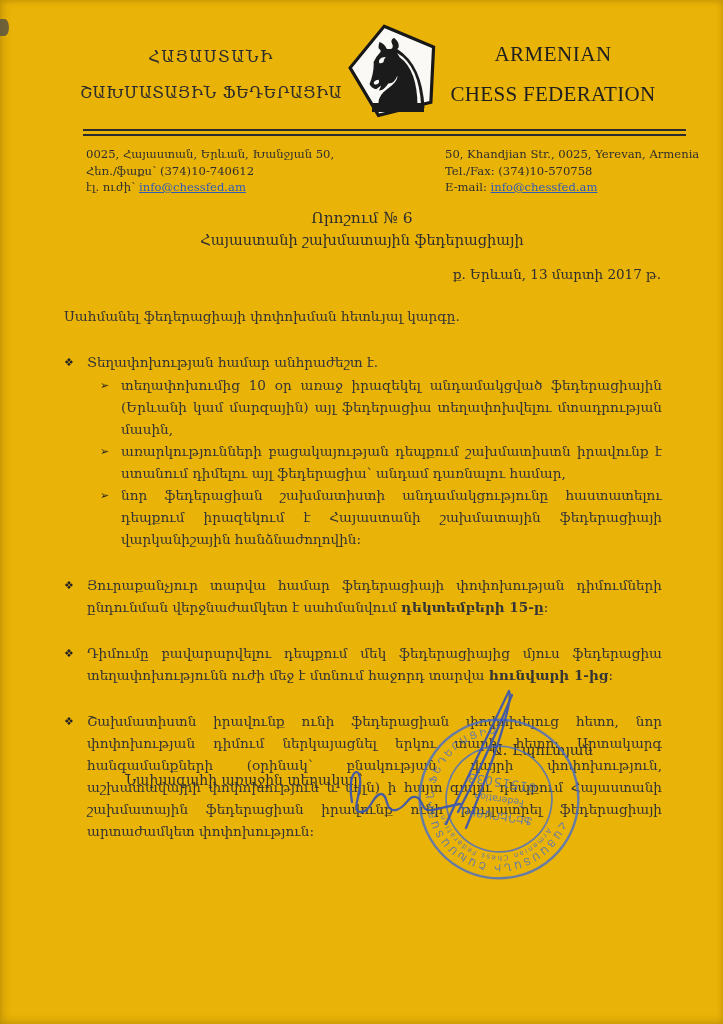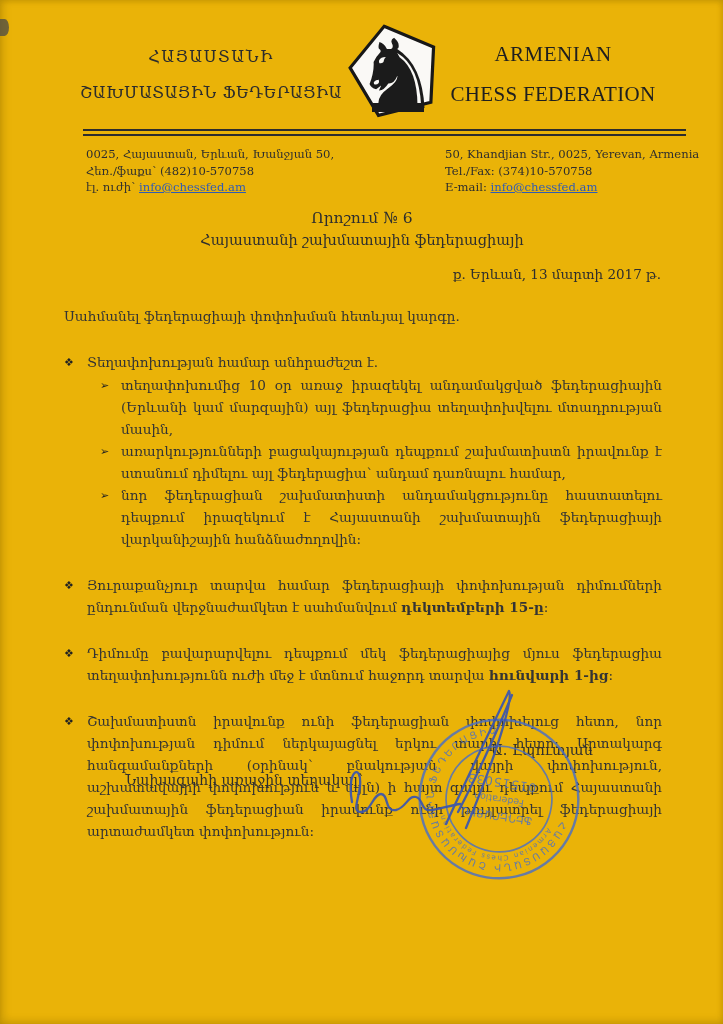--- a/index.html
+++ b/index.html
@@ -65,21 +65,21 @@
 
   <div class="en-name">
     <div class="l1">ARMENIAN</div>
     <div class="l2">CHESS FEDERATION</div>
   </div>
 
   <div class="rule"></div>
 
   <div class="contact left">
     <div>0025, Հայաստան, Երևան, Խանջյան 50,</div>
-    <div>Հեռ./ֆաքս՝ (482)10-570758</div>
+    <div>Հեռ./ֆաքս՝ (374)10-740612</div>
     <div>
       <span>էլ. ուժի՝ </span><a class="link">info@chessfed.am</a>
     </div>
   </div>
 
   <div class="contact right">
     <div>50, Khandjian Str., 0025, Yerevan, Armenia</div>
     <div>Tel./Fax:  (374)10-570758</div>
     <div>
       <span>E-mail: </span><a class="link">info@chessfed.am</a>

